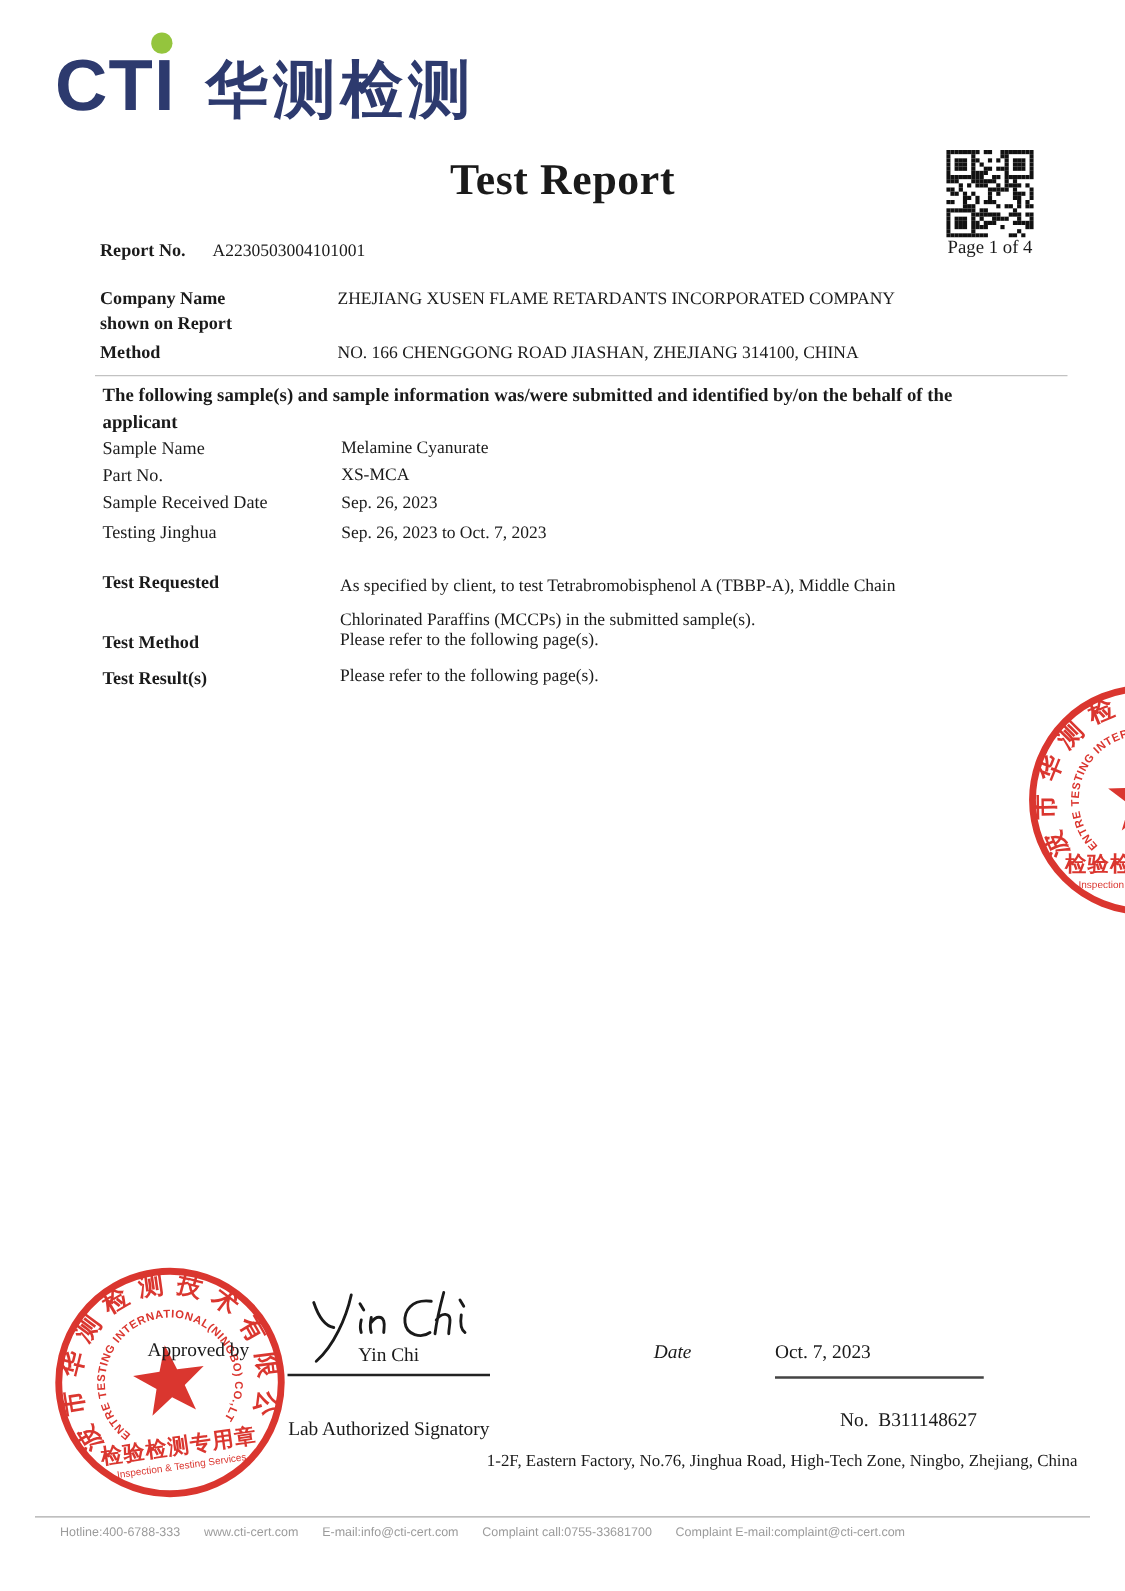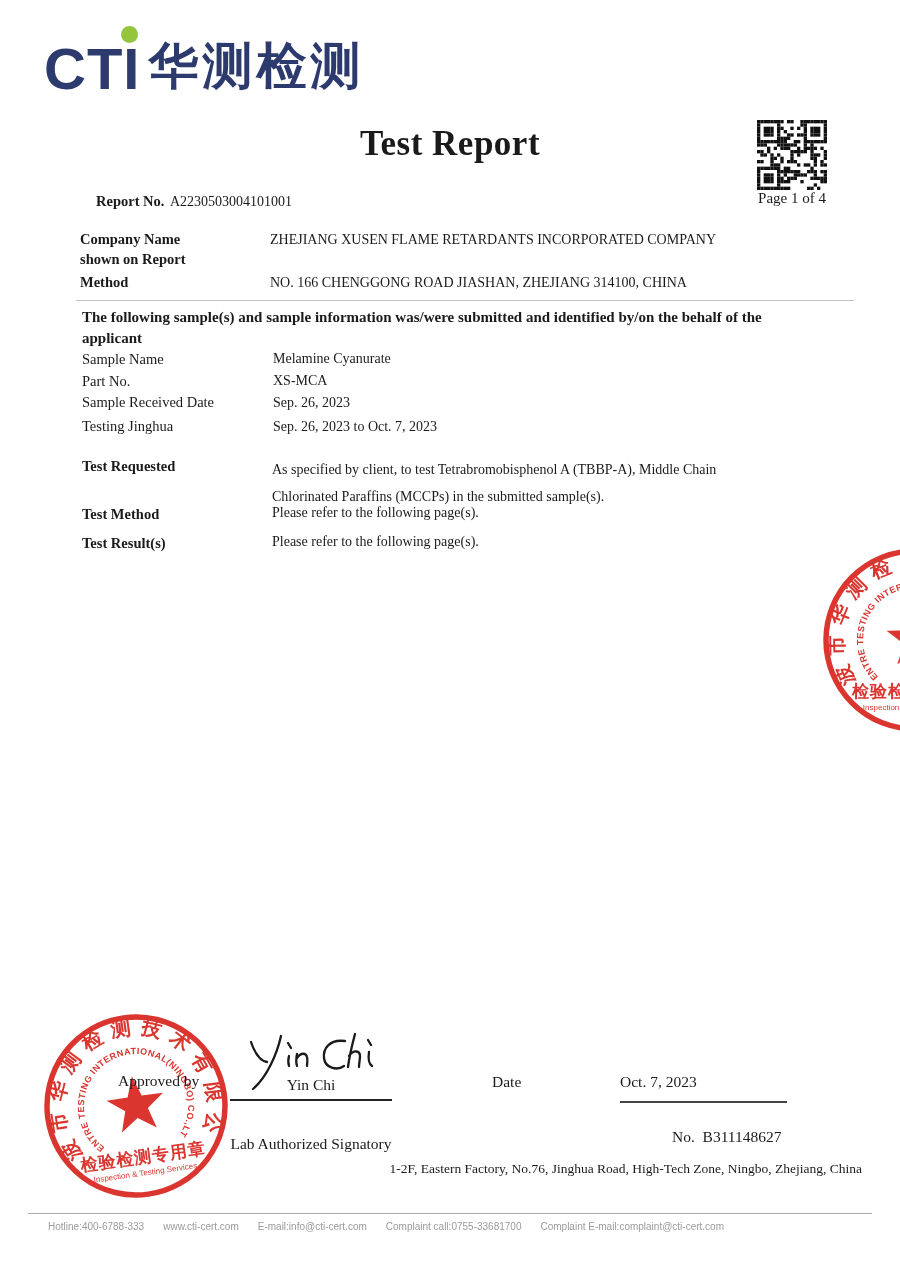--- a/index.html
+++ b/index.html
@@ -8,21 +8,21 @@
     background:#ffffff; overflow:hidden;
     font-family:"Liberation Serif", serif; color:#1a1a1a;
   }
   .abs{position:absolute;}
   .lbl{font-size:14.5px; font-weight:bold; white-space:nowrap;}
   .lbl-n{font-size:14.5px; white-space:nowrap;}
   .val{font-size:14px; white-space:nowrap;}
   .wrapval{font-size:14px; white-space:normal;}
 
   
-  .logo{left:44px; top:40px; display:flex; align-items:flex-start; gap:8px;}
+  .logo{left:44px; top:40px; display:flex; align-items:flex-end; gap:24px;}
   .logo-cti{
     position:relative; font-family:"Liberation Sans", sans-serif;
     font-weight:bold; font-size:58px; line-height:1; letter-spacing:1px;
     color:#2d3a6e;
   }
   .logo-dot{position:absolute; right:2px; top:-14px; width:17px; height:17px; border-radius:50%;}
   .logo-cn{
     font-family:"Liberation Sans", sans-serif; font-weight:bold;
     font-size:50px; line-height:1.05; color:#2d3a6e; letter-spacing:4px;
   }
@@ -54,21 +54,21 @@
 
   
   .approved-by{left:118px; top:1072px; font-size:15.5px; z-index:1;}
   .sig-svg{left:237px; top:1030px; z-index:1;}
   .sig-svg path{stroke:#1a1a1a; stroke-width:2.3; fill:none;
      stroke-linecap:round; stroke-linejoin:round;}
   .sig-line{left:230px; top:1099px; width:162px; height:2px; background:#222;}
   .sig-name{left:230px; top:1076px; width:162px; text-align:center; font-size:15.5px;}
   .sig-title{left:222px; top:1135px; width:178px; text-align:center; font-size:15.5px; white-space:nowrap;}
 
-  .date-label{left:492px; top:1073px; font-size:15.5px;}
+  .date-label{left:523px; top:1073px; font-size:15.5px;font-style:italic;}
   .date-value{left:620px; top:1073px; width:167px; text-align:left; font-size:15.5px;}
   .date-line{left:620px; top:1101px; width:167px; height:2px; background:#444;}
   .cert-no{left:672px; top:1128px; font-size:15.5px; white-space:pre;}
 
   .footer-company{left:63px; top:1160px; font-size:14.5px; z-index:1;}
   .footer-address{right:38px; top:1161px; font-size:13.5px;}
 
   .bottom-line{left:28px; right:28px; top:1213px; height:1px; background:#aaaaaa;}
   .bottom-bar{left:48px; top:1221px; display:flex; gap:19px;
     font-family:"Liberation Sans", sans-serif; font-size:10px; color:#9b9b9b; white-space:nowrap;}
@@ -317,21 +317,21 @@
           <rect x="80" y="200" width="10" height="10"></rect>
           <rect x="90" y="200" width="10" height="10"></rect>
           <rect x="150" y="200" width="10" height="10"></rect>
           <rect x="160" y="200" width="10" height="10"></rect>
           <rect x="180" y="200" width="10" height="10"></rect>
         </g>
       </svg>
   </div>
   <div class="abs page-indicator">Page 1 of 4</div>
 
-  <span class="abs lbl" style="left:96px;top:193px">Report No.</span>
+  <span class="abs lbl" style="left:80px;top:193px">Report No.</span>
   <span class="abs val" style="left:170px;top:194px">A2230503004101001</span>
 
   <span class="abs lbl" style="left:80px;top:231px">Company Name</span>
   <span class="abs lbl" style="left:80px;top:251px">shown on Report</span>
   <span class="abs val" style="left:270px;top:232px">ZHEJIANG XUSEN FLAME RETARDANTS INCORPORATED COMPANY</span>
 
   <span class="abs lbl" style="left:80px;top:274px">Method</span>
   <span class="abs val" style="left:270px;top:275px">NO. 166 CHENGGONG ROAD JIASHAN, ZHEJIANG 314100, CHINA</span>
 
   <div class="abs divider" style="top:300px"></div>

